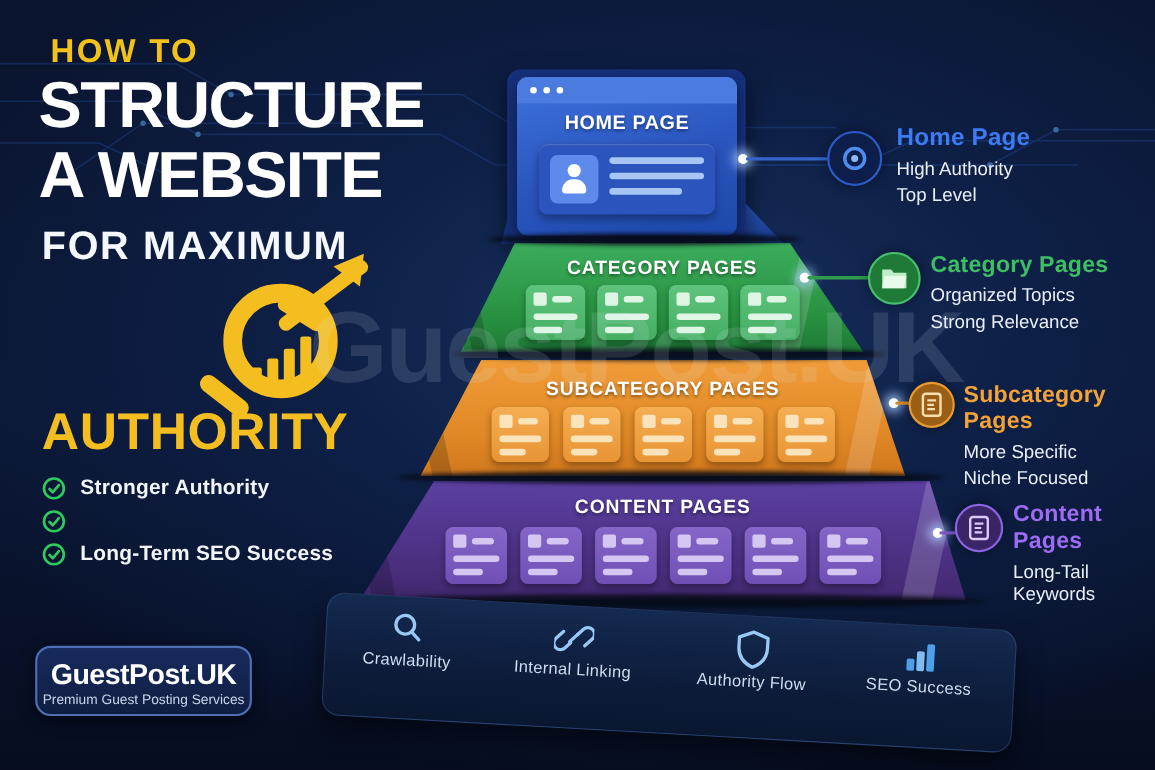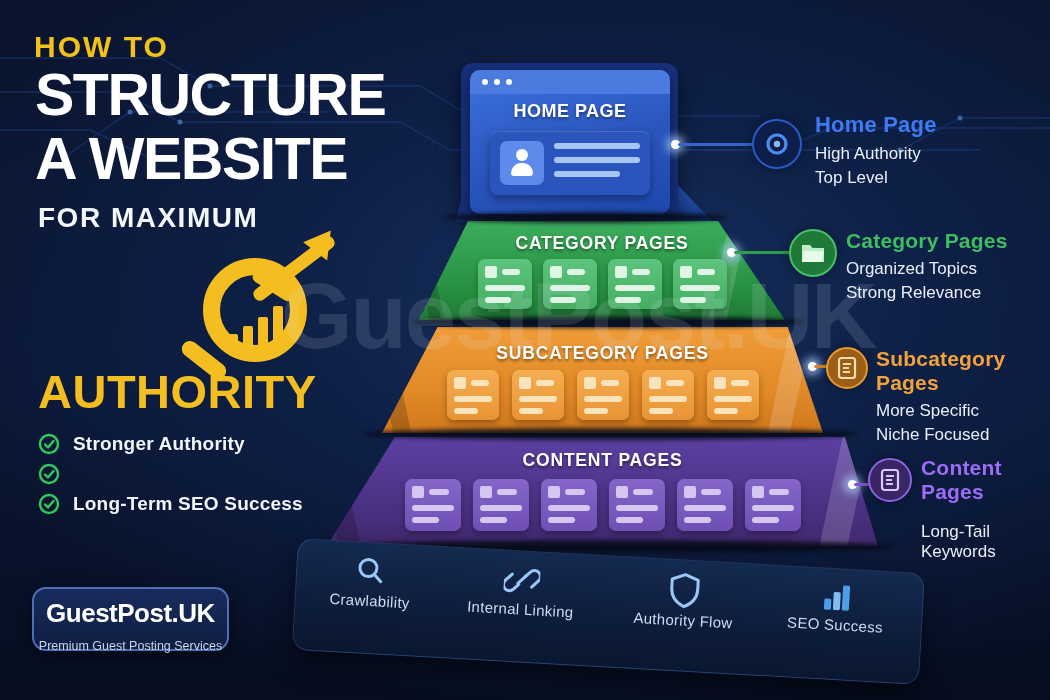--- a/index.html
+++ b/index.html
@@ -8,44 +8,44 @@
     background:
       radial-gradient(ellipse 700px 420px at 58% 42%, #17315f 0%, #0e2047 45%, rgba(10,20,46,0) 100%),
       linear-gradient(180deg,#0a142e 0%, #0b1735 55%, #060d20 100%);
   }
   .abs { position:absolute; }
 
   
   #circuit { left:0; top:540; width:1050px; height:160px; opacity:.55; }
 
   
-  .kicker { left:34px; top:30px; font-size:30px; font-weight:bold; color:#F2C21B; letter-spacing:2px; }
+  .kicker { left:46px; top:30px; font-size:30px; font-weight:bold; color:#F2C21B; letter-spacing:2px; }
   .title1 { left:35px; top:66px;  font-size:59px; font-weight:bold; color:#ffffff; letter-spacing:-1.5px; line-height:1; }
   .title2 { left:35px; top:130px; font-size:59px; font-weight:bold; color:#ffffff; letter-spacing:-1.5px; line-height:1; }
-  .subtitle { left:38px; top:202px; font-size:28px; font-weight:bold; color:#f4f7fc; letter-spacing:1.5px; }
+  .subtitle { left:38px; top:202px; font-size:36px; font-weight:bold; color:#f4f7fc; letter-spacing:1.5px; }
   .seo-prefix { left:30px; top:238px; font-size:114px; font-weight:bold; color:#F4BE21; letter-spacing:-3px; line-height:1; }
   
   .seo-ring { left:203px; top:258px; width:104px; height:104px; border:17px solid #F4BE21; border-radius:50%; }
   .seo-handle { left:178px; top:352px; width:52px; height:16px; background:#F4BE21; border-radius:8px; transform:rotate(38deg); }
   .seo-bars { left:228px; top:300px; width:62px; height:48px; display:flex; align-items:flex-end; gap:5px; }
   .seo-bars div { width:10px; background:#F4BE21; border-radius:2px; }
   .seo-arrow-shaft { left:245px; top:262px; width:98px; height:13px; background:#F4BE21; border-radius:6px; transform:rotate(-37deg); }
   .seo-arrow-head { left:308px; top:228px; width:0; height:0; border-left:15px solid transparent; border-right:15px solid transparent;
     border-bottom:26px solid #F4BE21; transform:rotate(37deg); }
   .seo-peak { left:250px; top:280px; width:46px; height:12px; background:#F4BE21; border-radius:6px; transform:rotate(32deg); }
   .authority { left:38px; top:364px; font-size:47px; font-weight:bold; color:#F4BE21; letter-spacing:0.5px; }
 
   .benefits { left:38px; top:433px; display:flex; flex-direction:column; gap:9px; }
   .benefit { display:flex; align-items:center; gap:13px; height:21px; }
   .benefit span { font-size:19px; font-weight:bold; color:#F2F5FA; letter-spacing:0.2px; }
 
   .brand-box { left:32px; top:587px; width:197px; height:64px; border-radius:14px; border:2px solid #4E6FB5;
     background:linear-gradient(180deg,#172b5c,#0f1e42); text-align:center; box-shadow:0 4px 14px rgba(0,0,0,.5); }
   .brand-name { margin-top:9px; font-size:26px; font-weight:bold; color:#ffffff; letter-spacing:-0.5px; }
-  .brand-tagline { margin-top:10px; font-size:12.5px; color:#C9D4E8; }
+  .brand-tagline { margin-top:0; font-size:12.5px; color:#C9D4E8; }
 
   
   .win-frame { left:461px; top:63px; width:217px; height:157px; border-radius:12px; background:#16307a; box-shadow:0 10px 22px rgba(0,0,0,.5); }
   .pedestal { left:450px; top:182px; width:268px; height:40px; background:linear-gradient(180deg,#2b57c0,#173a86);
     clip-path:polygon(6% 0, 84% 0, 98% 100%, 2% 100%); }
   .browser { left:470px; top:70px; width:200px; height:144px; border-radius:10px;
     background:linear-gradient(165deg,#3e72de 0%, #2a55bd 55%, #1d48ac 100%); box-shadow:0 6px 14px rgba(0,0,0,.45); }
   .browser-topbar { position:absolute; left:0; top:0; right:0; height:24px; border-radius:10px 10px 0 0; background:#4c7be0; }
   .browser-dots { position:absolute; left:12px; top:9px; display:flex; gap:6px; }
   .browser-dots i { width:6px; height:6px; border-radius:50%; background:#ffffff; }
@@ -448,18 +448,18 @@
   <div class="abs anno-icon" style="left:868px;top:458px;width:44px;height:44px;background:#3a2566;border:2.5px solid #8a63e0">
     <svg width="20" height="24" viewBox="0 0 20 24">
         <rect x="2" y="2" width="16" height="20" rx="2.5" fill="none" stroke="#dccbf8" stroke-width="2.2"></rect>
         <line x1="6" y1="8" x2="14" y2="8" stroke="#dccbf8" stroke-width="2"></line>
         <line x1="6" y1="12" x2="12" y2="12" stroke="#dccbf8" stroke-width="2"></line>
         <line x1="6" y1="16" x2="13" y2="16" stroke="#dccbf8" stroke-width="2"></line>
       </svg>
   </div>
   <div class="abs" style="left:921px;top:456px">
     <div class="anno-title" style="font-size:21px;color:#9C6CF5">Content Pages</div>
-    <div class="anno-line" style="margin-top:18px">Long-Tail Keywords</div>
+    <div class="anno-line" style="margin-top:6px">Long-Tail Keywords</div>
   </div>
 
   <div class="abs watermark">GuestPost.UK</div>
 
 </div>
 
 </body></html>

